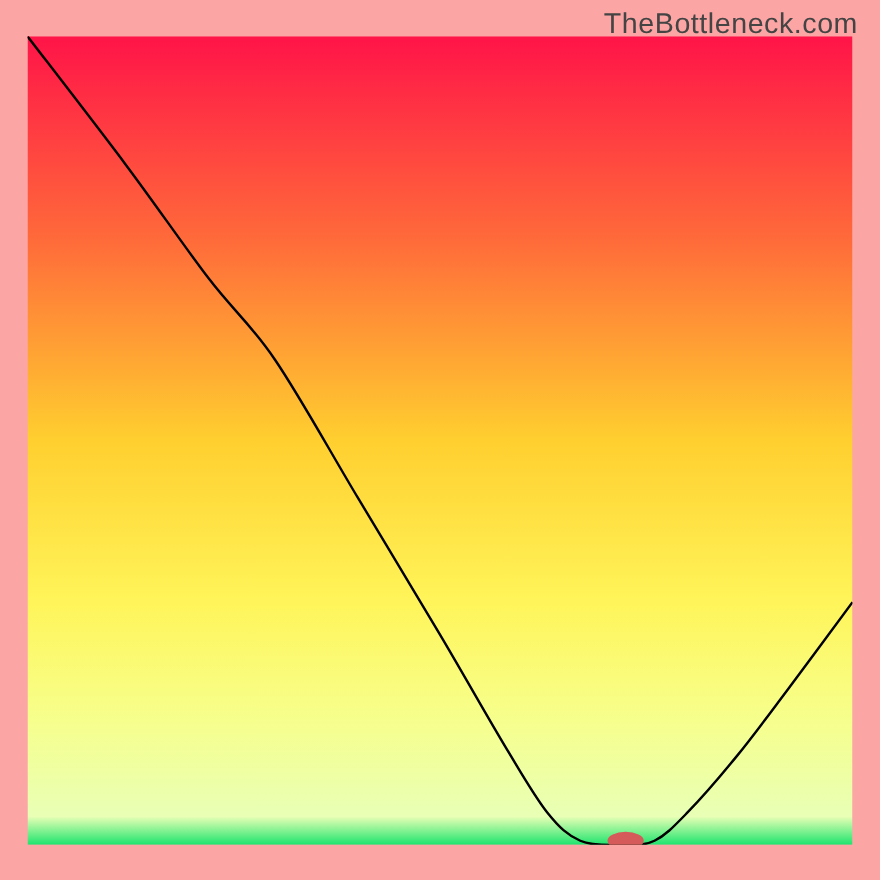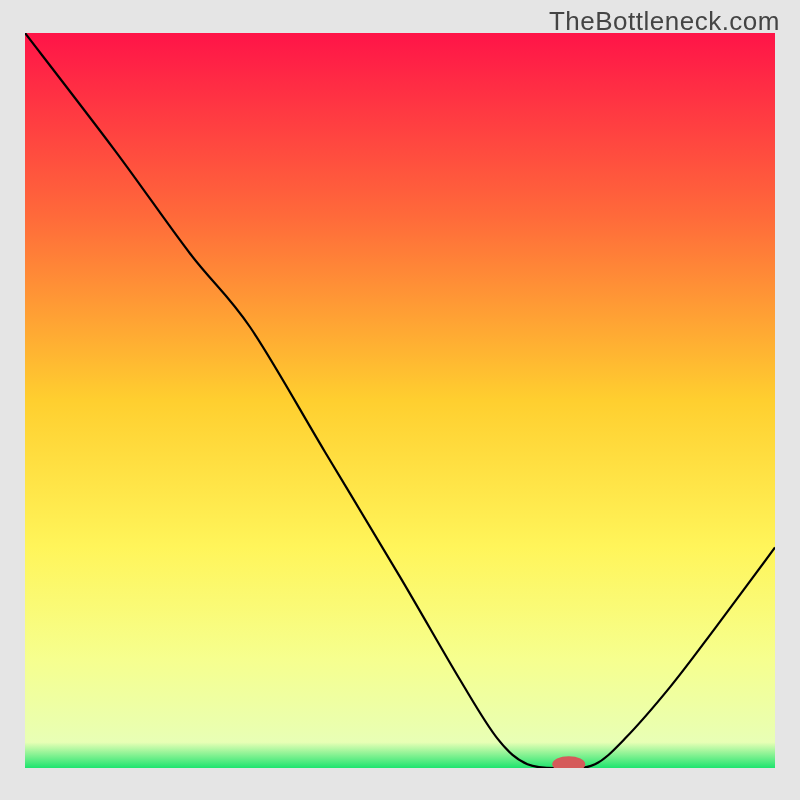--- a/index.html
+++ b/index.html
@@ -8,21 +8,21 @@
     background: #000;
     width: 800px;
     height: 800px;
     overflow: hidden;
     font-family: Arial, Helvetica, sans-serif;
   }
   .frame {
     position: relative;
     width: 800px;
     height: 800px;
-    background: #e5e5e5;
+    background: #fca5a5;
   }
   .watermark {
     position: absolute;
     top: 6px;
     right: 20px;
     color: #444;
     font-size: 26px;
     font-weight: 500;
     letter-spacing: 0.5px;
   }

